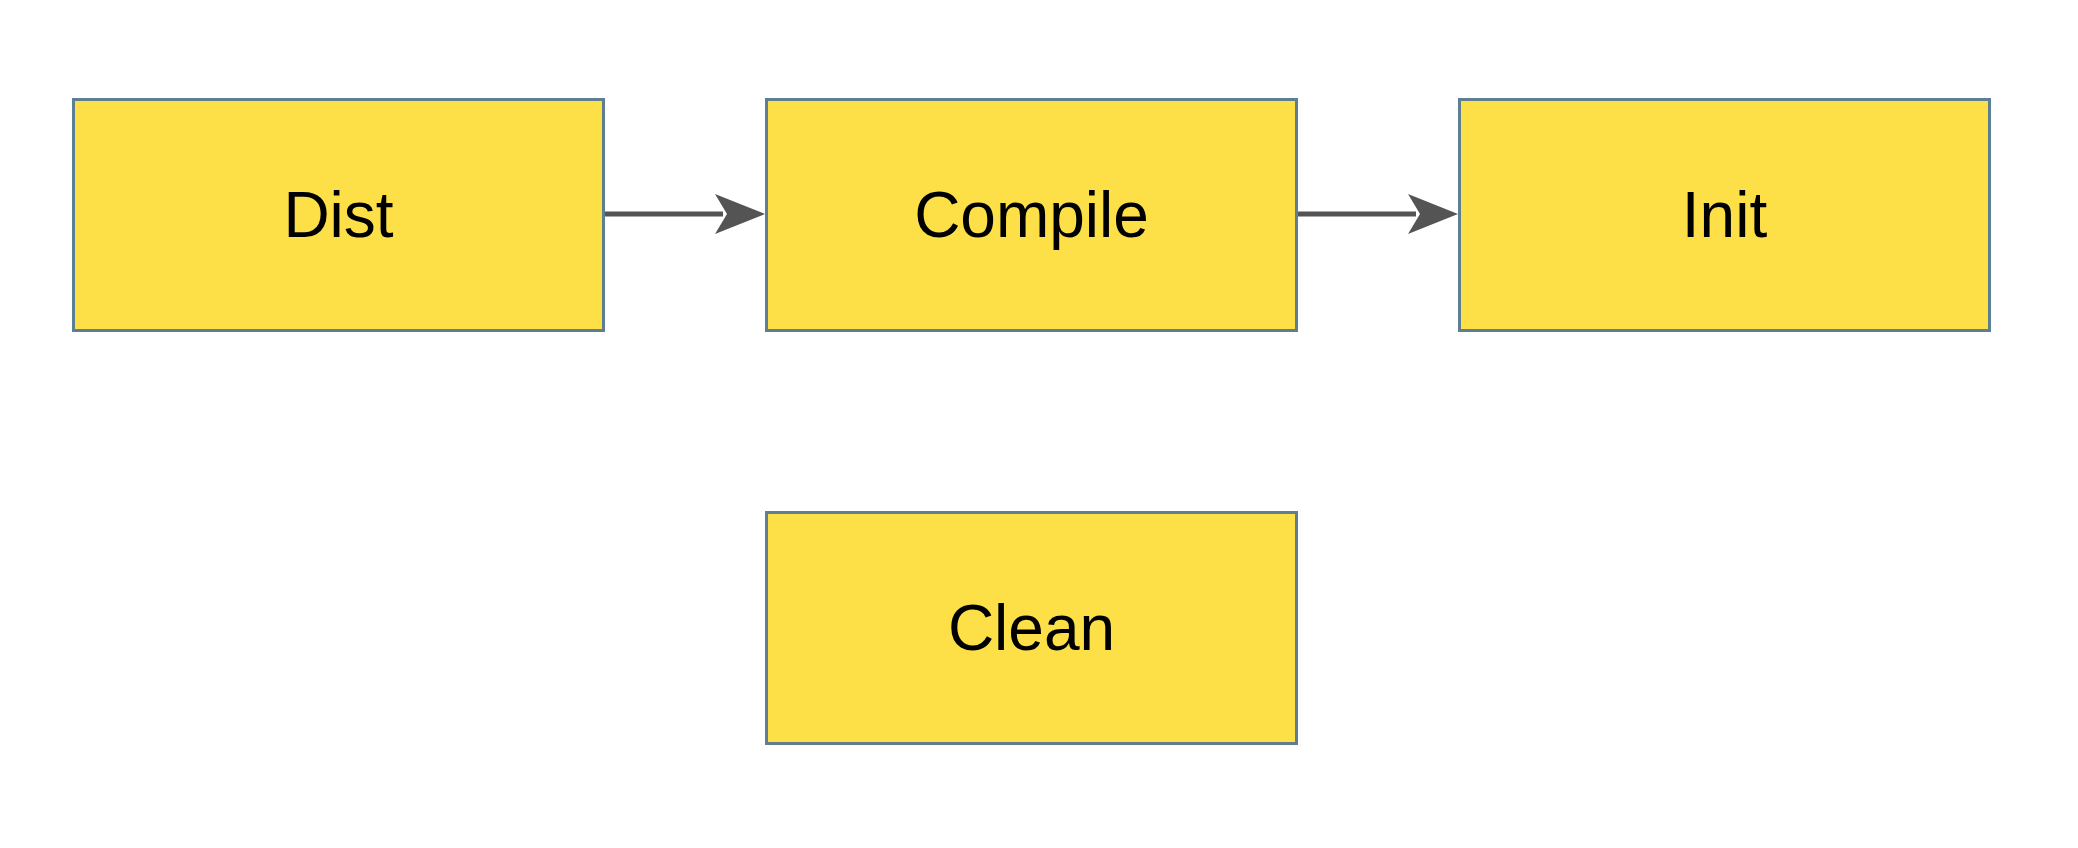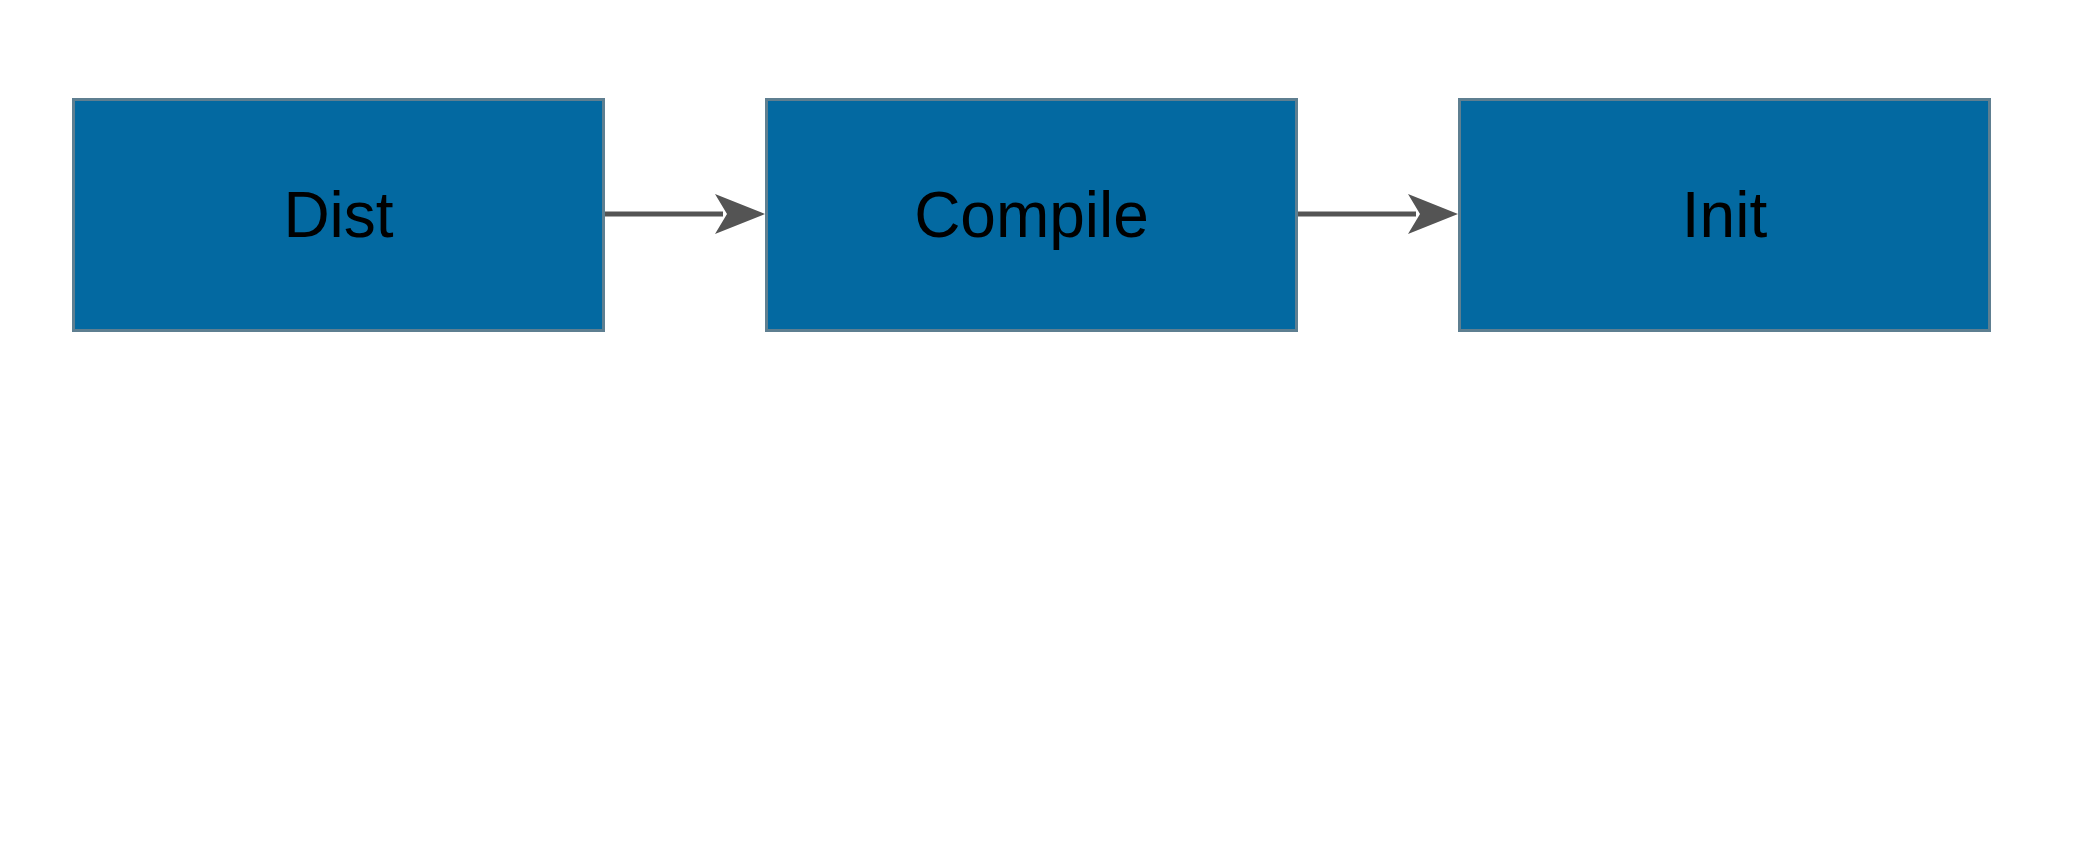--- a/index.html
+++ b/index.html
@@ -14,21 +14,21 @@
   #canvas {
     position: relative;
     width: 2078px;
     height: 848px;
     background: #ffffff;
     overflow: hidden;
   }
   .node {
     position: absolute;
     box-sizing: border-box;
-    background: #0369a1;
+    background: #fde047;
     border: 3px solid #5e7f91;
     display: flex;
     align-items: center;
     justify-content: center;
   }
   .node-label {
     font-family: "Liberation Sans", sans-serif;
     font-size: 64px;
     line-height: 1;
     color: #000000;
@@ -56,20 +56,23 @@
   </div>
 
   <div class="node" style="left:1458px; top:98px; width:533px; height:234px;">
     <span class="node-label">Init</span>
   </div>
 
   <div class="node" style="left:765px; top:98px; width:533px; height:234px;">
     <span class="node-label">Compile</span>
   </div>
 
+  <div class="node" style="left:765px; top:511px; width:533px; height:234px;">
+    <span class="node-label">Clean</span>
+  </div>
 
   <div class="edge" style="left:605px; top:190px; width:160px; height:48px;">
     <svg width="160" height="48" viewBox="0 0 160 48" xmlns="http://www.w3.org/2000/svg">
       <line x1="0" y1="24" x2="118" y2="24" stroke="#545454" stroke-width="5"></line>
       <path d="M 160 24 L 110 44 L 122 24 L 110 4 Z" fill="#545454"></path>
     </svg>
   </div>
 
   <div class="edge" style="left:1298px; top:190px; width:160px; height:48px;">
     <svg width="160" height="48" viewBox="0 0 160 48" xmlns="http://www.w3.org/2000/svg">

